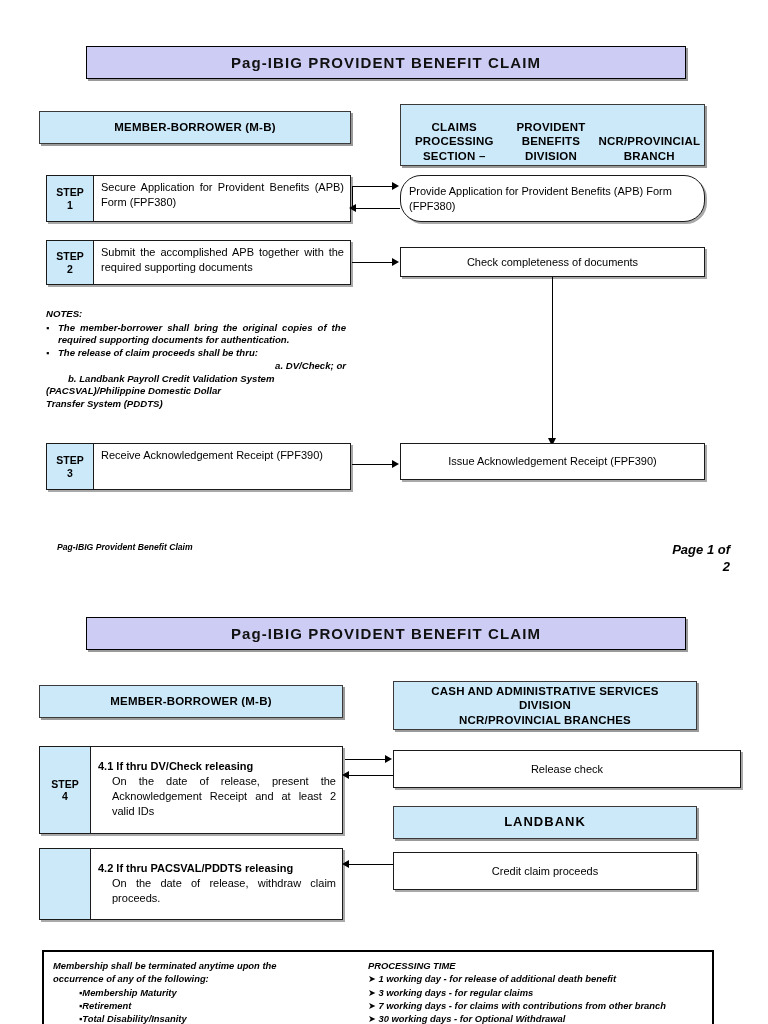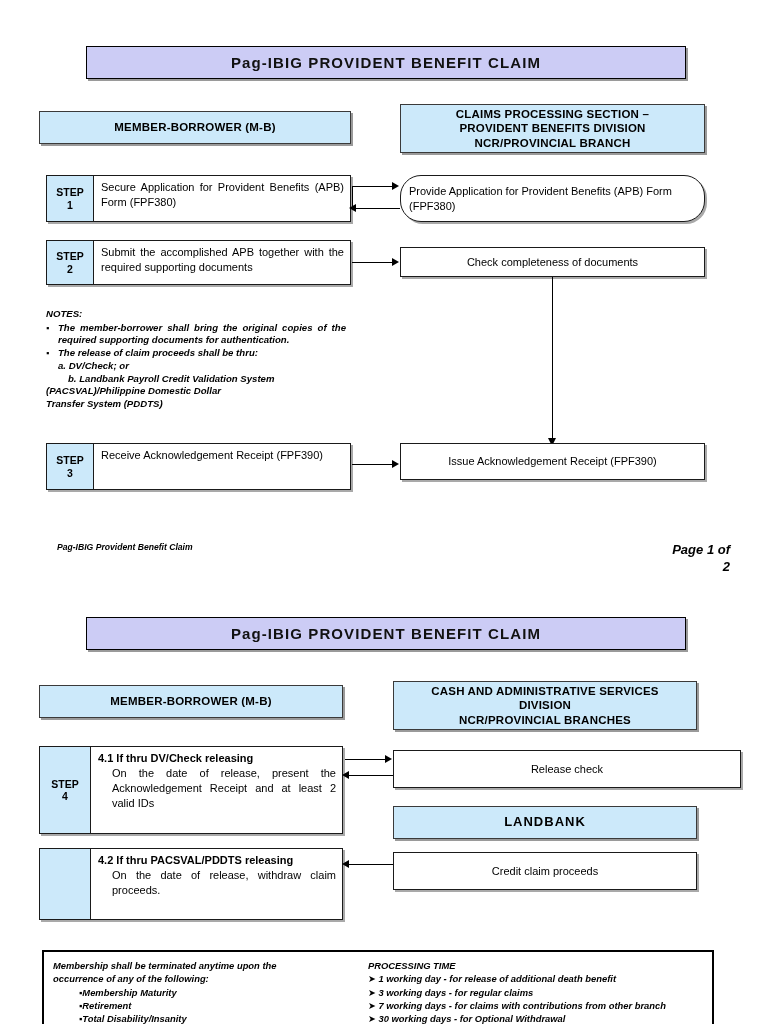--- a/index.html
+++ b/index.html
@@ -38,21 +38,21 @@
   .step-tag{
     background:#cce9fa;border-right:1px solid #1a1a1a;
     display:flex;flex-direction:column;align-items:center;justify-content:center;
     font-weight:bold;font-size:10.5px;line-height:1.15;box-sizing:border-box;
     flex:0 0 auto;
   }
   .step-body{
     flex:1 1 auto;box-sizing:border-box;padding:4px 6px 4px 7px;
     font-size:11px;line-height:1.35;text-align:justify;
   }
-  .step-body.top{display:block;}
+  .step-body.top{display:block;margin-top:8px;}
   .step-body .sub-head{font-weight:bold;display:block;}
   .step-body .sub-text{display:block;padding-left:14px;text-align:justify;}
 
   
   .proc-box{
     position:absolute;border:1px solid #1a1a1a;background:#fff;
     box-shadow:2px 2px 0 #a9a9a9;box-sizing:border-box;
     display:flex;align-items:center;justify-content:center;text-align:center;
     font-size:11px;line-height:1.35;padding:3px 8px;
   }
@@ -65,21 +65,21 @@
   .arrow-r{border-top:4px solid transparent;border-bottom:4px solid transparent;border-left:7px solid #000;}
   .arrow-l{border-top:4px solid transparent;border-bottom:4px solid transparent;border-right:7px solid #000;}
   .arrow-d{border-left:4.5px solid transparent;border-right:4.5px solid transparent;border-top:8px solid #000;}
 
   
   .notes{position:absolute;font-style:italic;font-weight:bold;font-size:9.6px;line-height:1.32;}
   .notes .notes-title{display:block;margin-bottom:1px;}
   .note-item{display:flex;margin-bottom:0px;}
   .note-bullet{flex:0 0 12px;font-style:normal;font-size:9px;line-height:1.45;}
   .note-text{flex:1 1 auto;text-align:justify;}
-  .note-sub{display:block;}
+  .note-sub{display:block;text-align:right;}
   .note-sub.indent{padding-left:22px;text-align:justify;}
   .note-cont{display:block;text-align:justify;}
 
   
   .footer-left{position:absolute;font-style:italic;font-weight:bold;font-size:8.6px;}
   .footer-right{position:absolute;font-style:italic;font-weight:bold;font-size:13px;text-align:right;line-height:1.3;}
 
   
   .summary-box{
     position:absolute;border:2px solid #000;background:#fff;box-sizing:border-box;
@@ -97,21 +97,21 @@
 </style>
 </head>
 <body>
 
 <div class="page">
 
   <div class="title-banner" style="left:86px;top:46px;width:598px;height:31px;">Pag-IBIG PROVIDENT BENEFIT  CLAIM</div>
 
   <div class="actor-box" style="left:39px;top:111px;width:312px;height:33px;">MEMBER-BORROWER (M-B)</div>
 
-  <div class="actor-box" style="left:400px;top:104px;width:305px;height:49px;flex-direction:column;">
+  <div class="actor-box" style="left:400px;top:104px;width:305px;height:62px;flex-direction:row;align-items:flex-end;">
     <span>CLAIMS PROCESSING SECTION –</span>
     <span>PROVIDENT BENEFITS DIVISION</span>
     <span>NCR/PROVINCIAL BRANCH</span>
   </div>
 
   <div class="step-row" style="left:46px;top:175px;width:305px;height:47px;">
     <div class="step-tag" style="width:47px;">
       <span>STEP</span>
       <span>1</span>
     </div>

